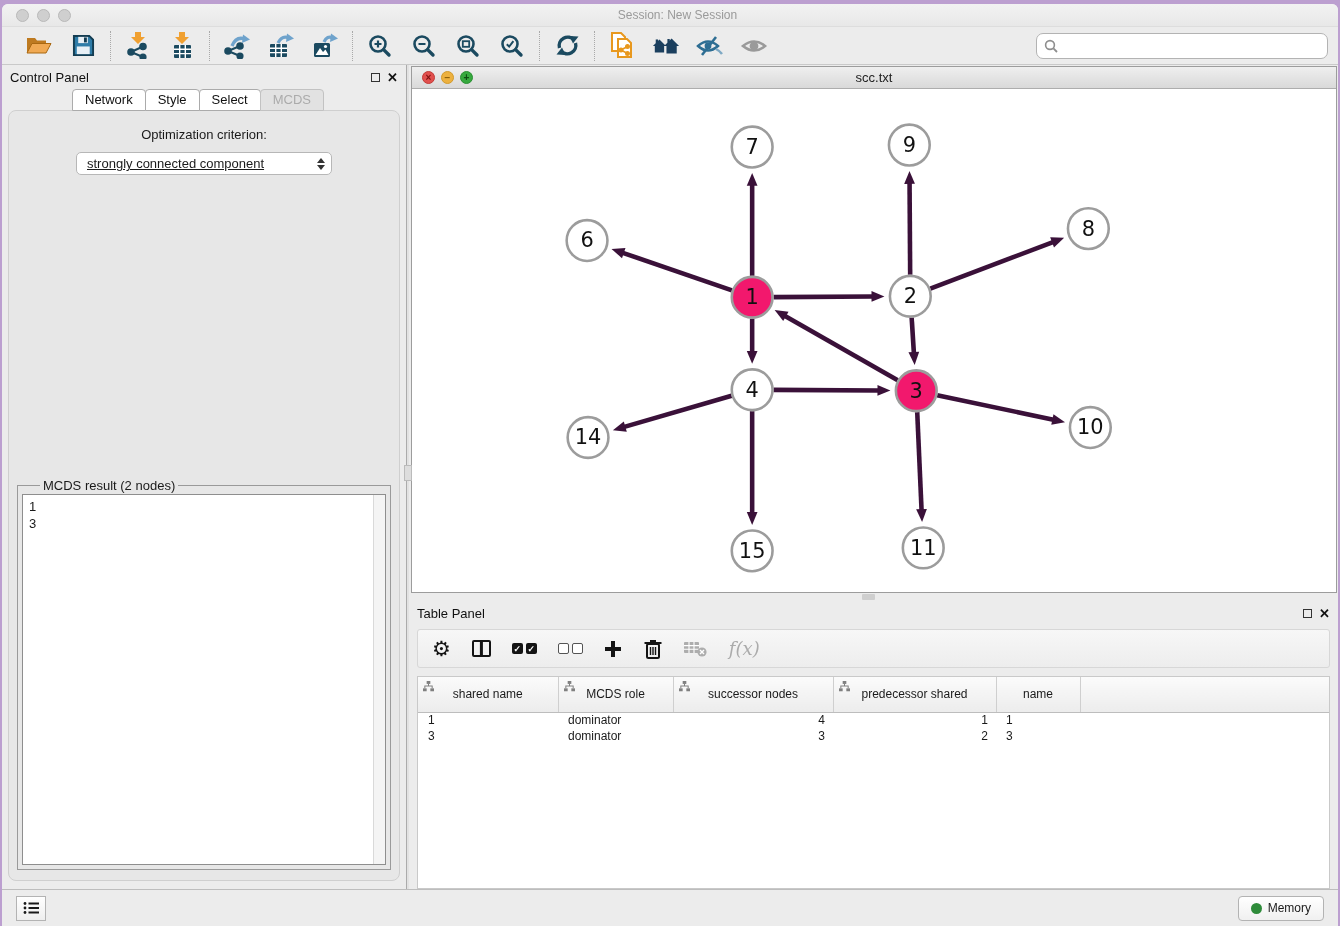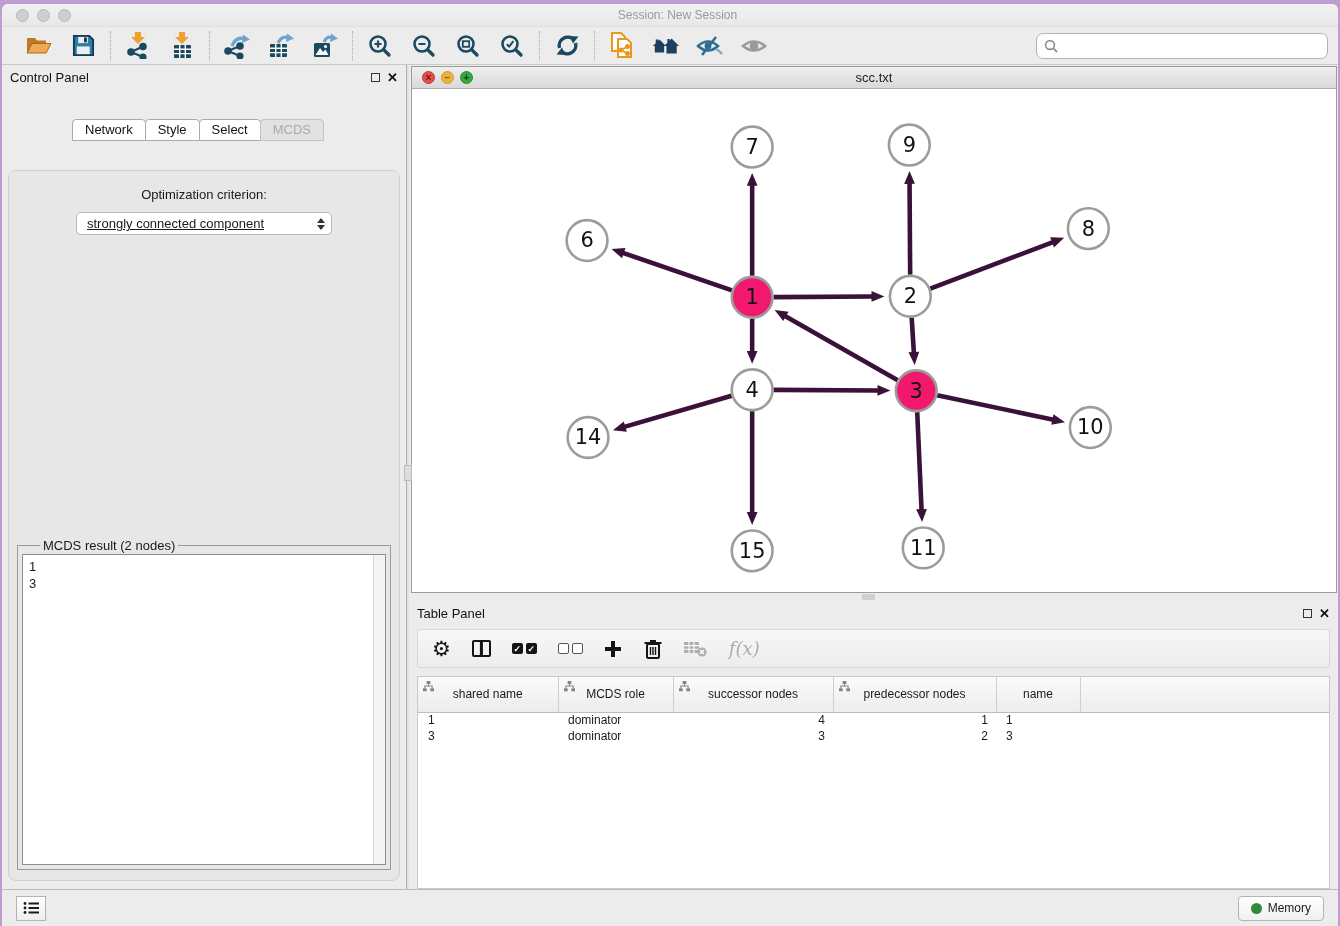--- a/index.html
+++ b/index.html
@@ -24,21 +24,21 @@
   .tb-btn { width:28px; height:28px; display:flex; align-items:center; justify-content:center; cursor:default; }
   .search-wrap { margin-left:auto; position:relative; }
   .search-input { width:292px; height:26px; border:1px solid #B3B3B3; border-radius:7px; background:#FFF;
                   padding:0 8px 0 28px; font-size:13px; outline:none; }
   .search-icon-pos { position:absolute; left:8px; top:6px; }
 
   
   .main { flex:1 1 auto; display:flex; min-height:0; }
 
   
-  .control-panel { width:404px; flex:0 0 auto; display:flex; flex-direction:column; background:#ECECEC;gap:30px; }
+  .control-panel { width:404px; flex:0 0 auto; display:flex; flex-direction:column; background:#ECECEC; }
   .panel-header { height:24px; display:flex; align-items:center; padding:0 8px; flex:0 0 auto; }
   .panel-title { font-size:13px; color:#111; }
   .panel-btns { margin-left:auto; display:flex; align-items:center; gap:7px; }
   .float-btn { width:9px; height:9px; border:1.6px solid #333; display:inline-block; }
   .close-btn { font-size:13px; font-weight:bold; color:#111; line-height:9px; }
   .cp-tabs { display:flex; margin-left:70px; flex:0 0 auto; position:relative; z-index:2; }
   .tab { border:1px solid #ABABAB; background:#FFF; padding:2px 12px 3px; font-size:13px; margin-left:-1px;
          border-radius:4px 4px 0 0; color:#111; }
   .tab.first { margin-left:0; }
   .tab.active { background:#E2E2E2; color:#ABABAB; border-color:#C2C2C2; }
@@ -507,21 +507,21 @@
                   <span class="hdr-icon">
                     <svg width="11" height="11" viewBox="0 0 12 12">
                         <g fill="#808080">
                           <rect x="4" y="0" width="4" height="3.2"></rect>
                           <rect x="0" y="8" width="4" height="3.2"></rect>
                           <rect x="8" y="8" width="4" height="3.2"></rect>
                         </g>
                         <path d="M6 3 v2.5 M2 8 V5.5 h8 V8" stroke="#808080" stroke-width="1.1" fill="none"></path>
                       </svg>
                   </span>
-                  <span>predecessor nodes</span>
+                  <span>predecessor shared</span>
                 </th>
                 <th><span>name</span></th>
                 <th style="border-right:none"></th>
               </tr>
             </thead>
             <tbody>
               <tr>
                 <td class="al">1</td>
                 <td class="al">dominator</td>
                 <td class="ar">4</td>

